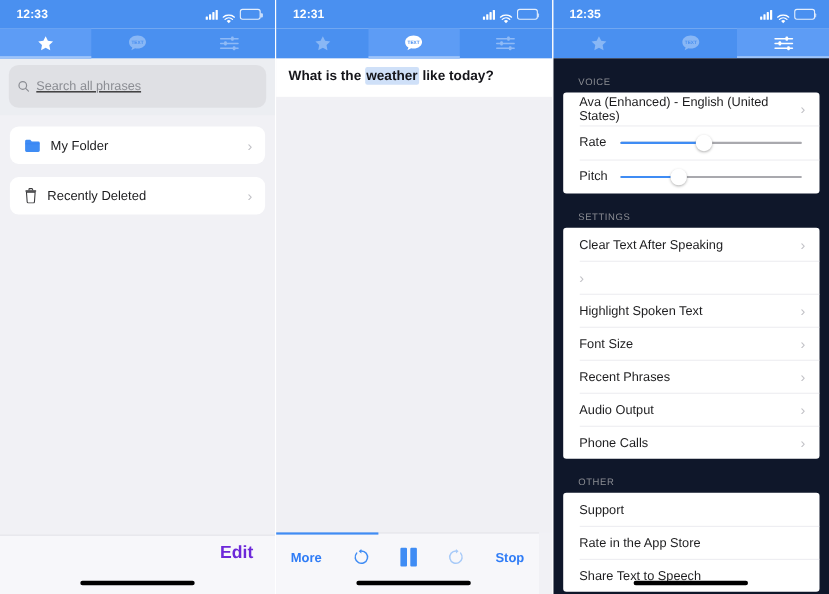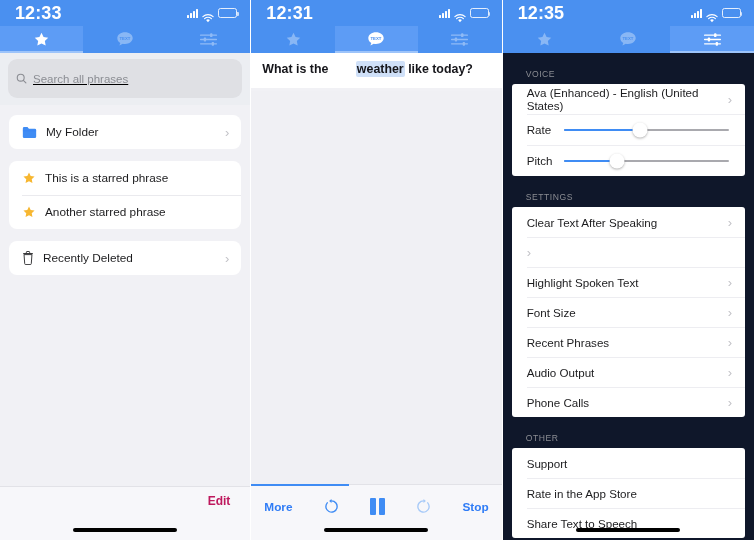--- a/index.html
+++ b/index.html
@@ -19,21 +19,21 @@
   }
   .panel:last-child { border-right: none; }
 
   
   .statusbar {
     height: 26px; background: #4a90f0;
     display: flex; align-items: center;
     justify-content: space-between;
     padding: 0 13px 0 15px;
   }
-  .clock { color: #ffffff; font-size: 18px; font-weight: 700; letter-spacing: .1px; }
+  .clock { color: #ffffff; font-size: 11px; font-weight: 700; letter-spacing: .1px; }
   .status-icons { display: flex; align-items: center; gap: 4px; }
   .bars { display: flex; align-items: flex-end; gap: 1px; height: 9px; }
   .bars i { display: block; width: 2px; background: #ffffff; border-radius: .5px; }
   .bars i:nth-child(1){height:3px;} .bars i:nth-child(2){height:5px;}
   .bars i:nth-child(3){height:7px;} .bars i:nth-child(4){height:9px;}
   .wifi { width: 12px; height: 9px; position: relative; }
   .batt {
     width: 19px; height: 9.5px; border: 1px solid rgba(255,255,255,.85);
     border-radius: 2.5px; position: relative; padding: 1px;
   }
@@ -84,35 +84,35 @@
   }
   .row .label { flex: 1; font-size: 11.8px; color: #1c1c1e; }
   .chev { color: #c2c2c7; font-size: 13px; line-height: 1; font-weight: 400; }
 
   .editbar {
     position: absolute; left: 0; right: 0; bottom: 0; height: 54px;
     background: #f7f7fa; border-top: 1px solid #e2e2e7;
     display: flex; align-items: flex-start; justify-content: flex-end;
     padding: 7px 20px 0;
   }
-  .edit-link { color: #be185d; font-size: 12px; font-weight: 600; }
+  .edit-link { color: #6d28d9; font-size: 16px; font-weight: 600; }
 
   .home-ind {
     position: absolute; bottom: 8px; left: 50%; transform: translateX(-50%);
     width: 104px; height: 4px; background: #000000; border-radius: 3px;
   }
 
   
   .textarea-zone { background: #ffffff; padding: 9px 11px 10px; }
   .phrase { font-size: 12.4px; font-weight: 700; color: #15151a; line-height: 1.25; }
-  .hl { background: #cfe0f8; border-radius: 2px; padding: 1px 1px; margin-left: 24px; }
+  .hl { background: #cfe0f8; border-radius: 2px; padding: 1px 1px; }
   .p2-body { position: absolute; top: 91px; bottom: 56px; left: 0; right: 0; background: #f0f0f4; }
 
   .playbar {
-    position: absolute; left: 0; right: 0; bottom: 0; height: 56px;
+    position: absolute; left: 0; right: 12px; bottom: 0; height: 56px;
     background: #f7f7fa; border-top: 1px solid #e2e2e7;
   }
   .playbar .progress {
     position: absolute; top: -1px; left: 0; height: 2px;
     width: 39%; background: #3f8cf4;
   }
   .playbar .controls {
     display: flex; align-items: center; justify-content: space-between;
     padding: 9px 13px 0; height: 34px;
   }
@@ -222,34 +222,20 @@
         <div class="row">
           <svg width="15" height="13" viewBox="0 0 18 15">
               <path d="M1 2.6a1.6 1.6 0 0 1 1.6-1.6h4l1.7 1.9h7.1A1.6 1.6 0 0 1 17 4.5v8.1a1.6 1.6 0 0 1-1.6 1.6H2.6A1.6 1.6 0 0 1 1 12.6z" fill="#3f8cf4"></path>
               <path d="M1 4.8h16v1.1H1z" fill="#2f7cf6" opacity=".35"></path>
             </svg>
           <span class="label">My Folder</span>
           <span class="chev">›</span>
         </div>
       </div>
 
-      <div class="card">
-        <div class="row">
-          <svg width="14" height="14" viewBox="0 0 24 24">
-              <path d="M12 2.6l2.9 6 6.6.9-4.8 4.6 1.2 6.5L12 17.5l-5.9 3.1 1.2-6.5L2.5 9.5l6.6-.9z" fill="#f7b731"></path>
-            </svg>
-          <span class="label">This is a starred phrase</span>
-        </div>
-        <div class="row">
-          <svg width="14" height="14" viewBox="0 0 24 24">
-              <path d="M12 2.6l2.9 6 6.6.9-4.8 4.6 1.2 6.5L12 17.5l-5.9 3.1 1.2-6.5L2.5 9.5l6.6-.9z" fill="#f7b731"></path>
-            </svg>
-          <span class="label">Another starred phrase</span>
-        </div>
-      </div>
 
       <div class="card">
         <div class="row">
           <svg width="12" height="14" viewBox="0 0 14 17">
               <path d="M2.2 4.4h9.6l-.8 11a1.2 1.2 0 0 1-1.2 1.1H4.2A1.2 1.2 0 0 1 3 15.4z" fill="none" stroke="#3a3a3c" stroke-width="1.2"></path>
               <rect x="1" y="2.5" width="12" height="1.4" rx=".7" fill="#3a3a3c"></rect>
               <path d="M5 2.4V1.4A.8.8 0 0 1 5.8.6h2.4a.8.8 0 0 1 .8.8v1" fill="none" stroke="#3a3a3c" stroke-width="1.2"></path>
             </svg>
           <span class="label">Recently Deleted</span>
           <span class="chev">›</span>

